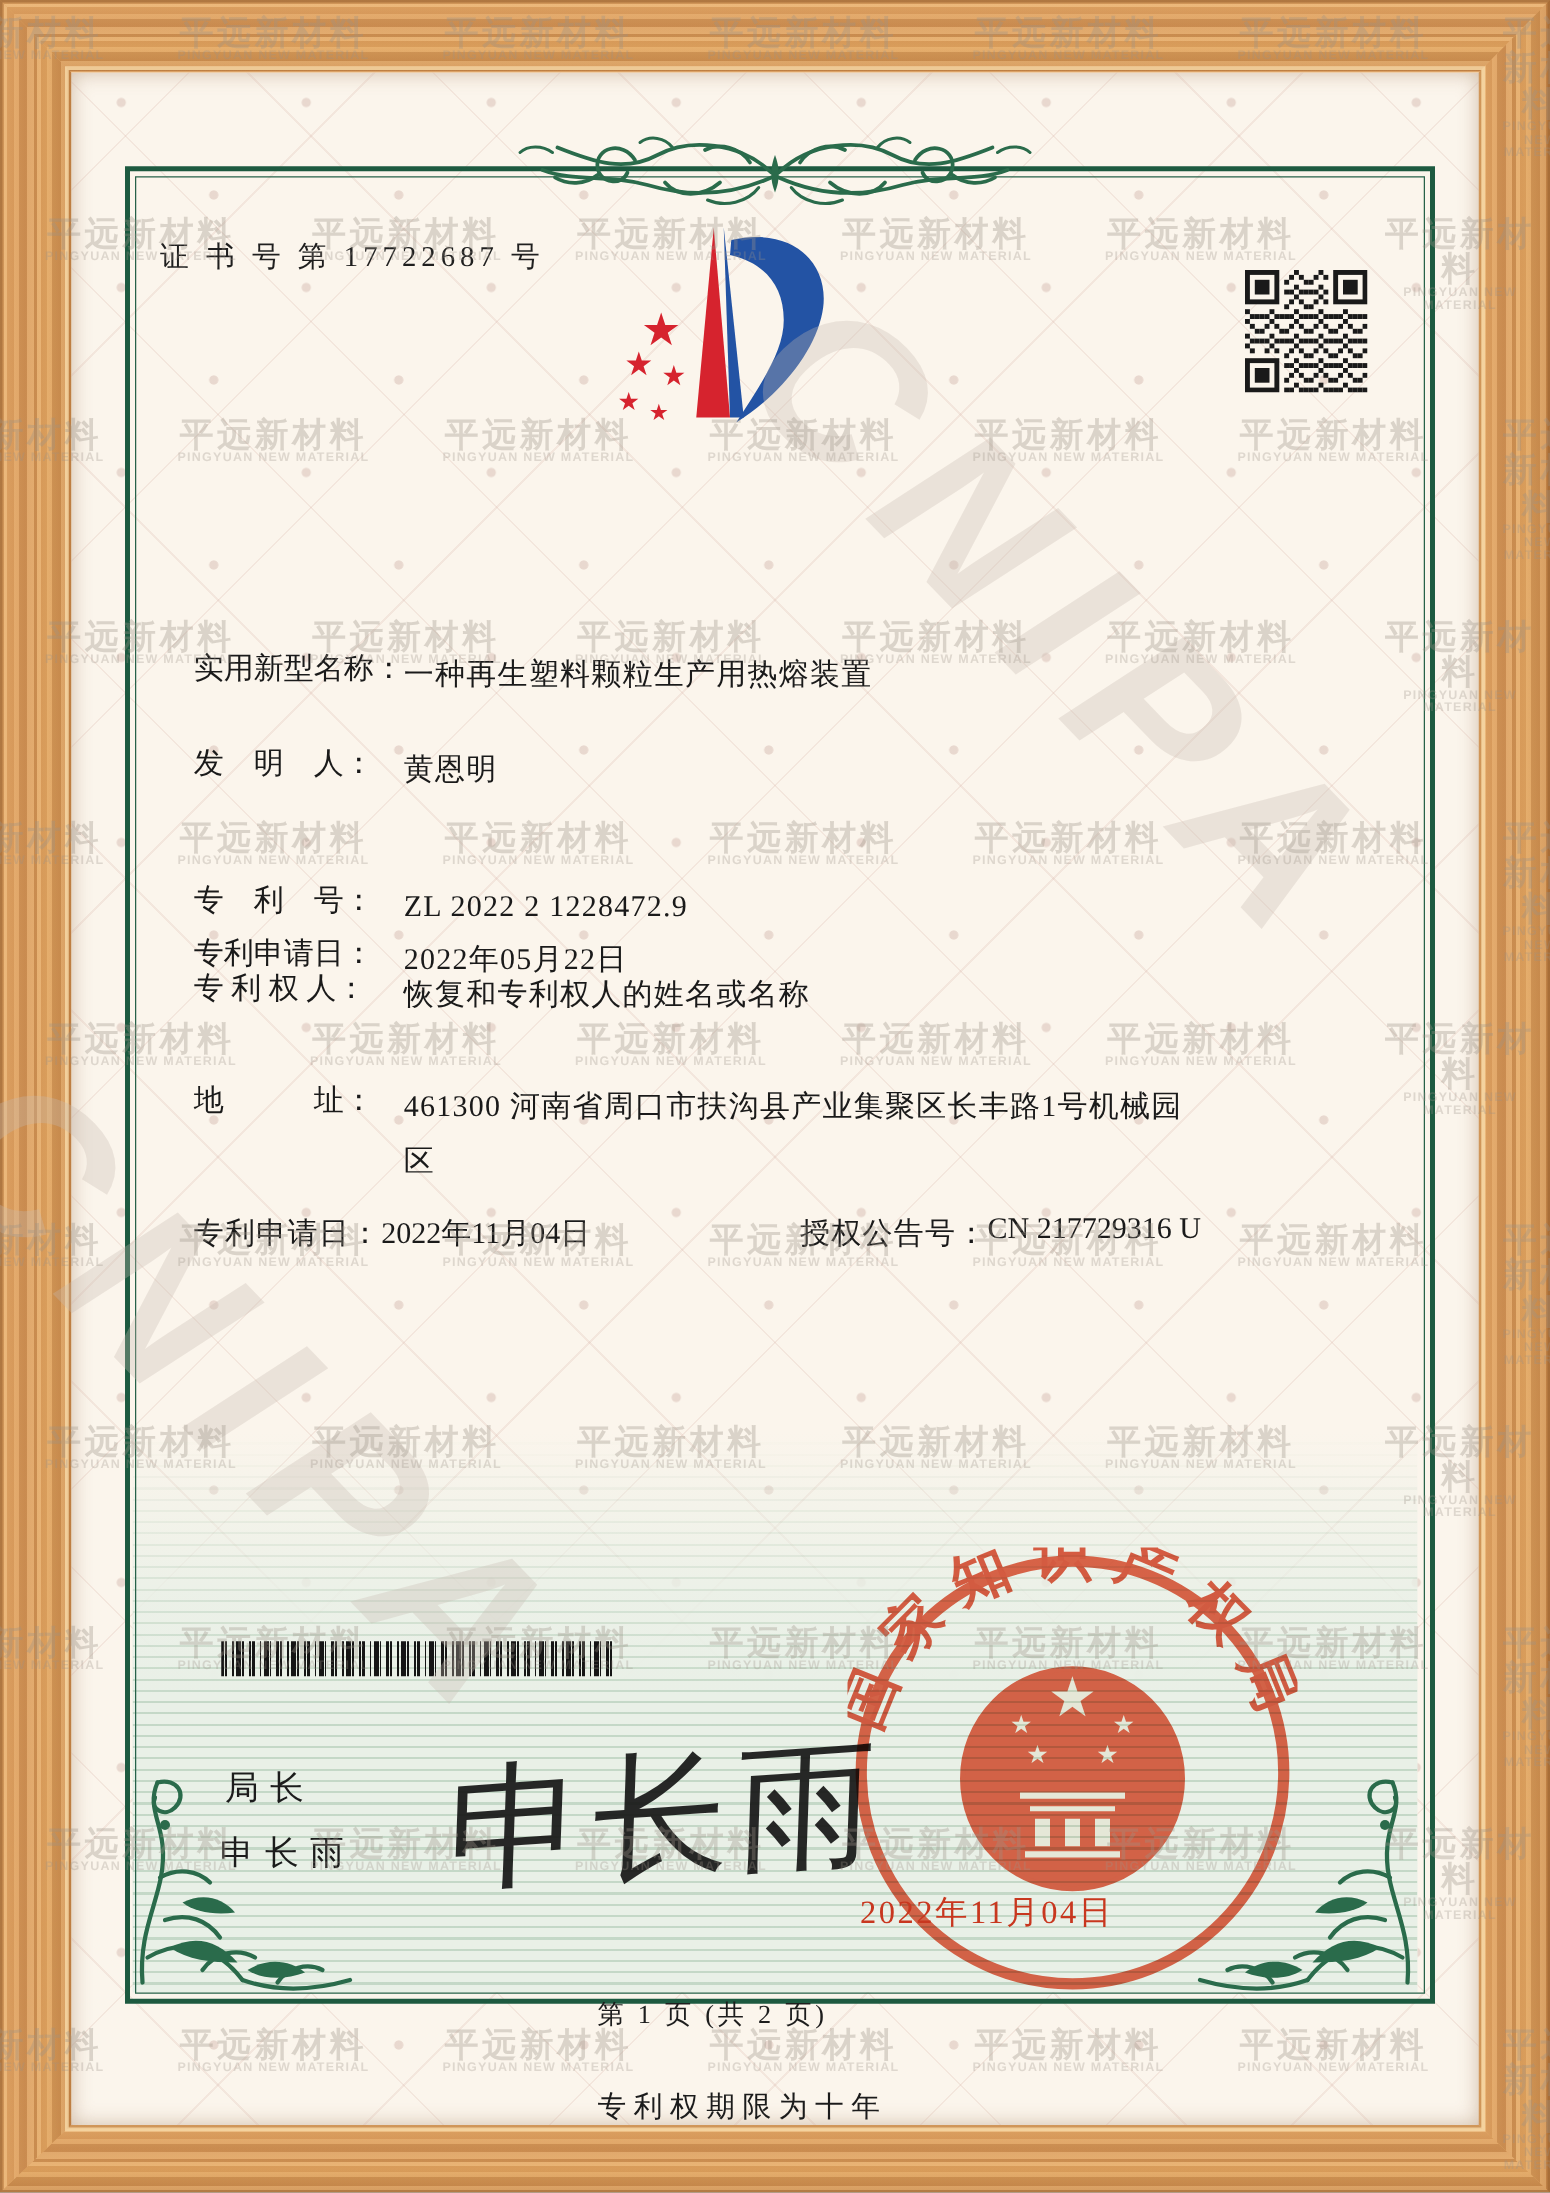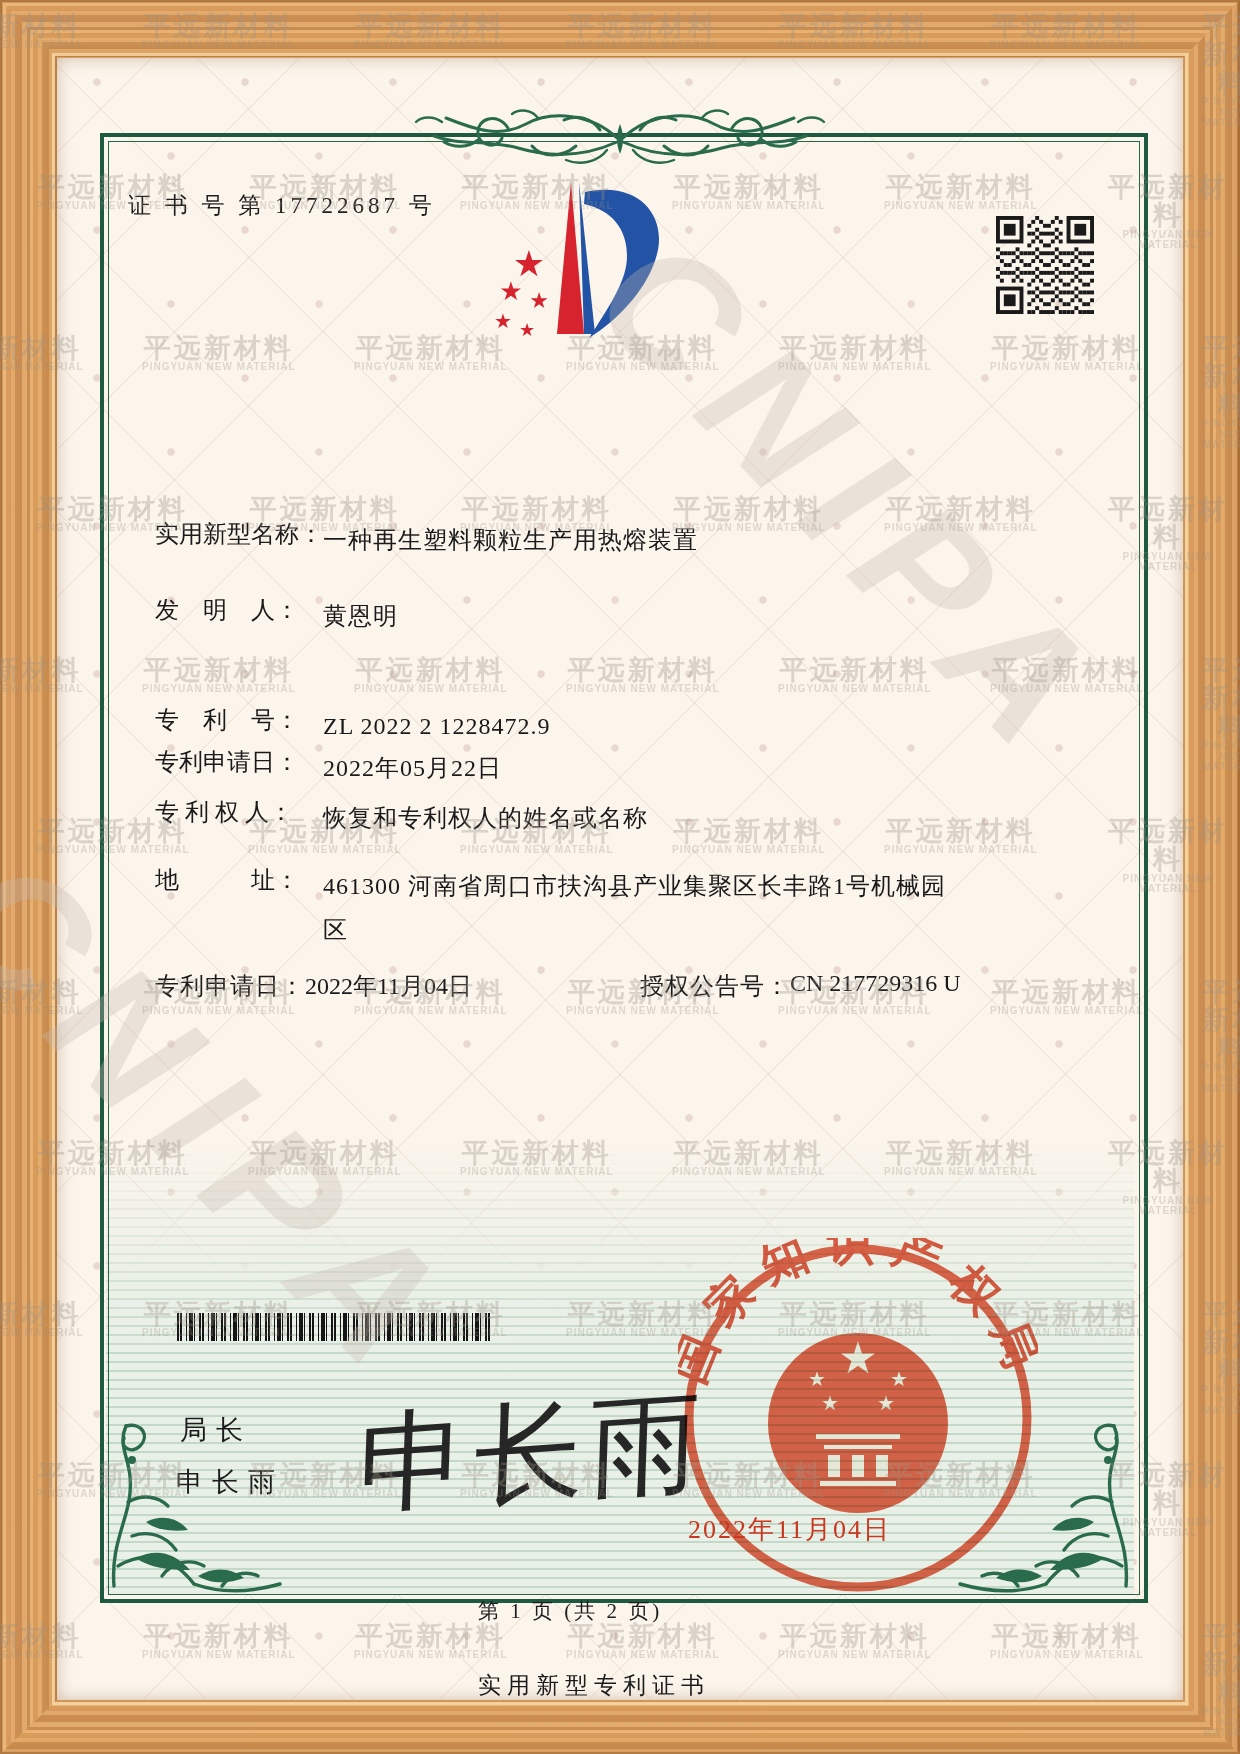--- a/index.html
+++ b/index.html
@@ -43,21 +43,21 @@
   .gborder::after{content:"";position:absolute;inset:4px;border:1.5px solid #276249;}
   .orn{position:absolute;pointer-events:none;}
   
   .content{position:absolute;inset:0;color:#222;}
   .content > *{position:absolute;}
   .certno{left:128px;top:190px;font-size:23px;letter-spacing:4px;color:#1f1f1f;}
   .title{left:0;width:1240px;top:334px;text-align:center;font-size:50px;font-weight:bold;letter-spacing:14px;color:#141414;}
   .row{left:155px;display:flex;font-size:24px;color:#1a1a1a;}
   .row .lab{width:168px;flex:0 0 168px;}
   .row .val{letter-spacing:1px;white-space:pre-line;line-height:44px;}
-  .row.r0{top:518px}.row.r1{top:594px}.row.r2{top:704px}.row.r3{top:746px}.row.r4{top:796px}.row.r5{top:864px}
+  .row.r0{top:518px}.row.r1{top:594px}.row.r2{top:704px}.row.r3{top:746px}.row.r4{top:774px}.row.r5{top:864px}
   .grant{top:970px;left:155px;font-size:24px;color:#1a1a1a;display:flex;}
   .grant .pair2{position:absolute;left:485px;width:500px;display:flex;}
   .grant .lab{letter-spacing:1px;}
   .body-block{left:152px;top:1022px;width:942px;font-size:23.5px;line-height:46px;letter-spacing:4.5px;
       text-align:justify;color:#181818;}
   .body-block p{margin:0;text-indent:2em;}
   .barcode{left:177px;top:1313px;width:313px;height:28px;background:
       repeating-linear-gradient(90deg,#151515 0 2px,rgba(0,0,0,0) 2px 3px,#151515 3px 5px,rgba(0,0,0,0) 5px 9px,
       #151515 9px 10px,rgba(0,0,0,0) 10px 12px,#151515 12px 16px,rgba(0,0,0,0) 16px 17px,#151515 17px 18px,rgba(0,0,0,0) 18px 22px);}
   .director-label{left:180px;top:1412px;font-size:27px;letter-spacing:9px;color:#1c1c1c;}
@@ -422,21 +422,21 @@
           <rect x="150" y="217" width="12" height="22"></rect>
           <rect x="174" y="217" width="12" height="22"></rect>
           <rect x="198" y="217" width="12" height="22"></rect>
           <rect x="142" y="243" width="76" height="5"></rect>
         </g>
       </g>
     </svg>
     <div class="seal-date">2022年11月04日</div>
 
     <div class="pageinfo">第 1 页 (共 2 页)</div>
-    <div class="footnote">实用新型专利证书</div>
+    <div class="footnote">专利权期限为十年</div>
   </div>
 
   <div class="wmlayer" id="wmlayer">
     <div class="bigwm" style="left:530px;top:400px;">CNIPA</div>
     <div class="bigwm" style="left:-120px;top:1020px;">CNIPA</div>
   <div class="wm" style="left: -70px; top: 12px;">
         <span class="cn">平远新材料</span>
         <span class="en">PINGYUAN NEW MATERIAL</span>
       </div>
       <div class="wm" style="left: 142px; top: 12px;">

